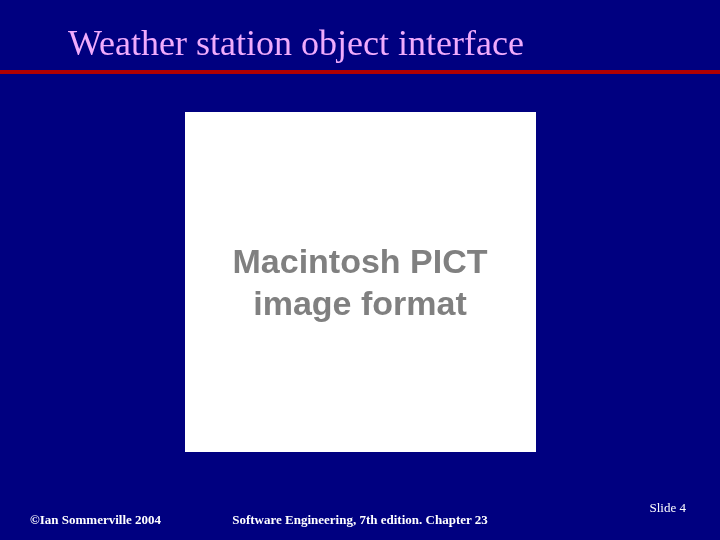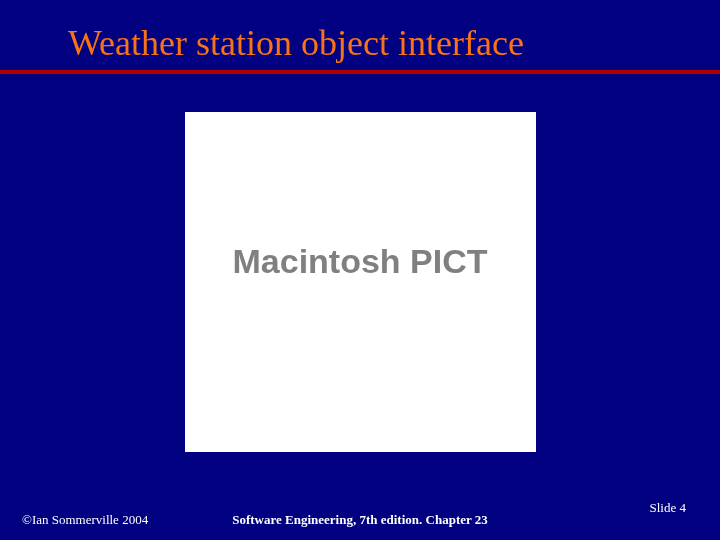--- a/index.html
+++ b/index.html
@@ -6,21 +6,21 @@
   html, body { width: 720px; height: 540px; overflow: hidden; }
   body {
     background: #000080;
     font-family: "Times New Roman", Times, serif;
     position: relative;
   }
   .title-area {
     padding: 22px 0 6px 68px;
   }
   .title {
-    color: #f97316;
+    color: #f0abfc;
     font-size: 36px;
     font-weight: 400;
     font-family: "Times New Roman", Times, serif;
   }
   .divider {
     height: 4px;
     background: #b00000;
     width: 100%;
   }
   .content-area {
@@ -50,23 +50,23 @@
     bottom: 12px;
     left: 0;
     width: 100%;
     color: #ffffff;
     font-family: "Times New Roman", Times, serif;
     font-size: 13px;
     font-weight: 700;
   }
   .footer .copyright {
     position: absolute;
-    left: 22px;
+    left: 30px;
     bottom: 0;
-    font-weight: 400;
+    font-weight: 700;
   }
   .footer .center {
     position: absolute;
     left: 50%;
     transform: translateX(-50%);
     bottom: 0;
     white-space: nowrap;
     margin-top: 24px;
   }
   .footer .slide {
@@ -82,21 +82,21 @@
 <div class="title-area">
   <h1 class="title">Weather station object interface</h1>
 </div>
 
 <div class="divider"></div>
 
 <div class="content-area">
   <div class="image-box">
     <div class="pict-text">
       <span>Macintosh PICT</span><br>
-      <br>
+      <span>image format</span><br>
     </div>
   </div>
 </div>
 
 <div class="footer">
   <span class="copyright">©Ian Sommerville 2004</span>
   <span class="center">Software Engineering, 7th edition. Chapter 23</span>
   <span class="slide">
     <span>Slide</span>
     <span> </span>

